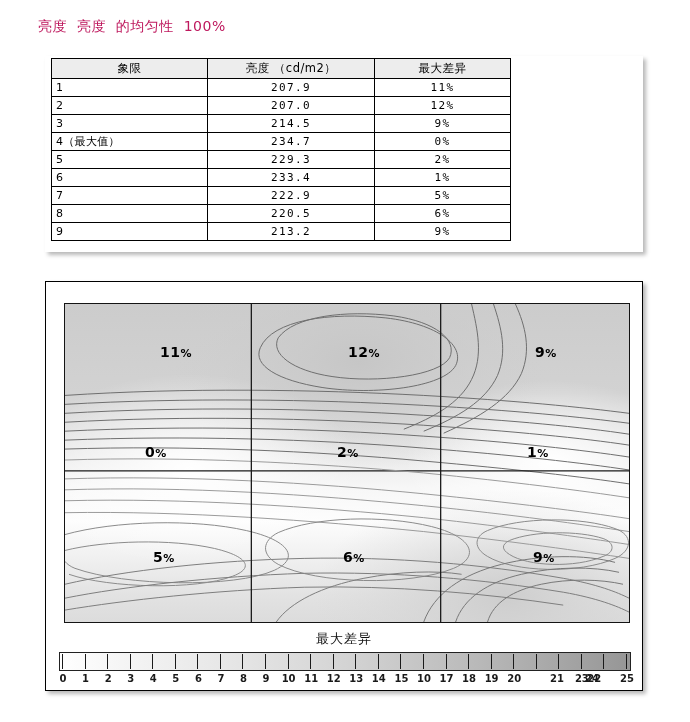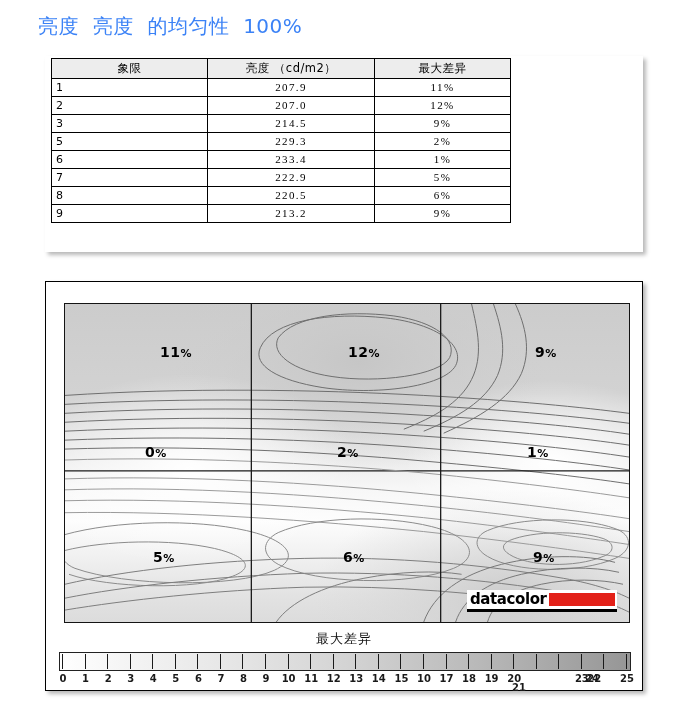--- a/index.html
+++ b/index.html
@@ -14,24 +14,24 @@
     color: #000;
     position: relative;
     overflow: hidden;
   }
 
   
   #page-title {
     position: absolute;
     left: 38px;
     top: 17px;
-    font-size: 20px;
+    font-size: 14px;
     line-height: 18px;
     letter-spacing: 0.5px;
-    color: #3b82f6;
+    color: #be185d;
     white-space: pre;
     font-family: "DejaVu Sans", sans-serif;
   }
 
   
   #table-panel {
     position: absolute;
     left: 45px;
     top: 56px;
     width: 598px;
@@ -50,21 +50,20 @@
     font-size: 11px;
     padding-left: 24px;
   }
   #quadrant-table th,
   #quadrant-table td {
     border: 1px solid #000000;
     height: 17px;
     padding: 0 4px;
     line-height: 17px;
     box-sizing: border-box;
-    font-family: Liberation Serif, serif;
   }
   #quadrant-table thead th {
     background: #ededed;
     font-weight: normal;
     text-align: center;
     height: 19px;
     line-height: 19px;
     font-family: "DejaVu Sans", sans-serif;
     font-size: 11.5px;
     letter-spacing: 0.5px;
@@ -236,20 +235,25 @@
         </tr>
         <tr>
           <td class="c-quad">2</td>
           <td class="c-lum">207.0</td>
           <td class="c-dev">12%</td>
         </tr>
         <tr>
           <td class="c-quad">3</td>
           <td class="c-lum">214.5</td>
           <td class="c-dev">9%</td>
+        </tr>
+        <tr>
+          <td class="c-quad">4（最大值）</td>
+          <td class="c-lum">234.7</td>
+          <td class="c-dev">0%</td>
         </tr>
         <tr>
           <td class="c-quad">5</td>
           <td class="c-lum">229.3</td>
           <td class="c-dev">2%</td>
         </tr>
         <tr>
           <td class="c-quad">6</td>
           <td class="c-lum">233.4</td>
           <td class="c-dev">1%</td>
@@ -380,24 +384,20 @@
     <div class="quad-label" style="left:95px;  top:40px;"><span>11</span><span class="pct">%</span></div>
     <div class="quad-label" style="left:283px; top:40px;"><span>12</span><span class="pct">%</span></div>
     <div class="quad-label" style="left:470px; top:40px;"><span>9</span><span class="pct">%</span></div>
     <div class="quad-label" style="left:80px;  top:140px;"><span>0</span><span class="pct">%</span></div>
     <div class="quad-label" style="left:272px; top:140px;"><span>2</span><span class="pct">%</span></div>
     <div class="quad-label" style="left:462px; top:140px;"><span>1</span><span class="pct">%</span></div>
     <div class="quad-label" style="left:88px;  top:245px;"><span>5</span><span class="pct">%</span></div>
     <div class="quad-label" style="left:278px; top:245px;"><span>6</span><span class="pct">%</span></div>
     <div class="quad-label" style="left:468px; top:245px;"><span>9</span><span class="pct">%</span></div>
 
-    <div id="datacolor-logo">
-      <span id="datacolor-wordmark">datacolor</span>
-      <span id="datacolor-swatch"></span>
-    </div>
   </div>
 
   <div id="scale-title">最大差异</div>
 
   <div id="scale-wrap">
     <div id="scale-gradient"></div>
     <div id="scale-ticks">
         <div class="scale-tick" style="left: 3px;"></div>
         <div class="scale-num" style="left: 4px;">0</div>
         <div class="scale-tick" style="left: 25.56px;"></div>
@@ -434,21 +434,21 @@
         <div class="scale-num" style="left: 364.96px;">10</div>
         <div class="scale-tick" style="left: 386.52px;"></div>
         <div class="scale-num" style="left: 387.52px;">17</div>
         <div class="scale-tick" style="left: 409.08px;"></div>
         <div class="scale-num" style="left: 410.08px;">18</div>
         <div class="scale-tick" style="left: 431.64px;"></div>
         <div class="scale-num" style="left: 432.64px;">19</div>
         <div class="scale-tick" style="left: 454.2px;"></div>
         <div class="scale-num" style="left: 455.2px;">20</div>
         <div class="scale-tick" style="left: 476.76px;"></div>
-        <div class="scale-num" style="left: 460px; margin-top: 9px;">21</div>
+        <div class="scale-num" style="left: 498px;">21</div>
         <div class="scale-tick" style="left: 499.32px;"></div>
         <div class="scale-num" style="left: 500.32px; margin-left: 35px;">22</div>
         <div class="scale-tick" style="left: 521.88px;"></div>
         <div class="scale-num" style="left: 522.88px;">23</div>
         <div class="scale-tick" style="left: 544.44px;"></div>
         <div class="scale-num" style="left: 533px;">24</div>
         <div class="scale-tick" style="left: 567px;"></div>
         <div class="scale-num" style="left: 568px;">25</div>
       </div>
   </div>

